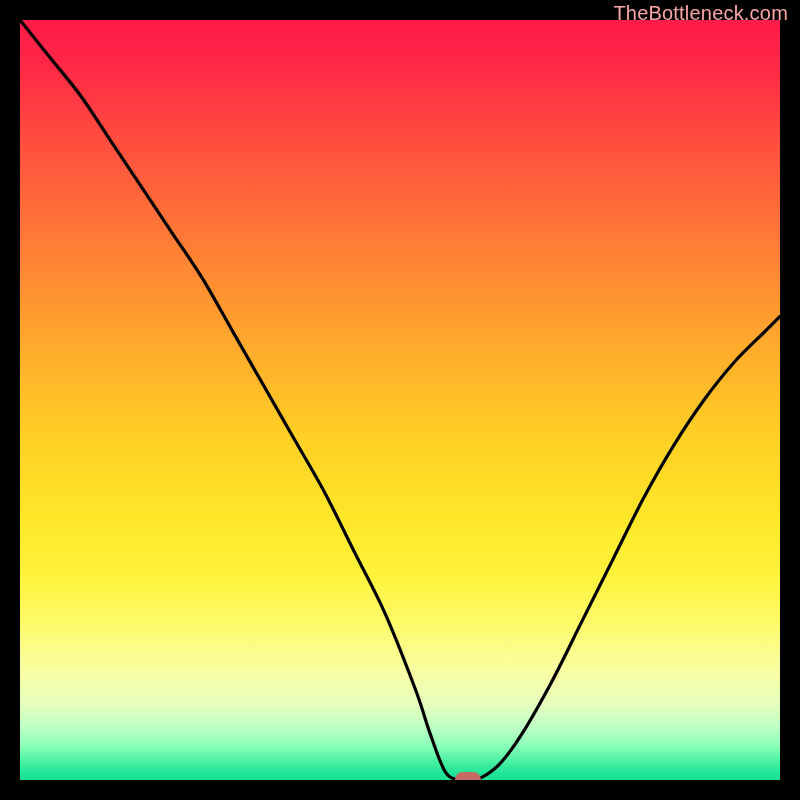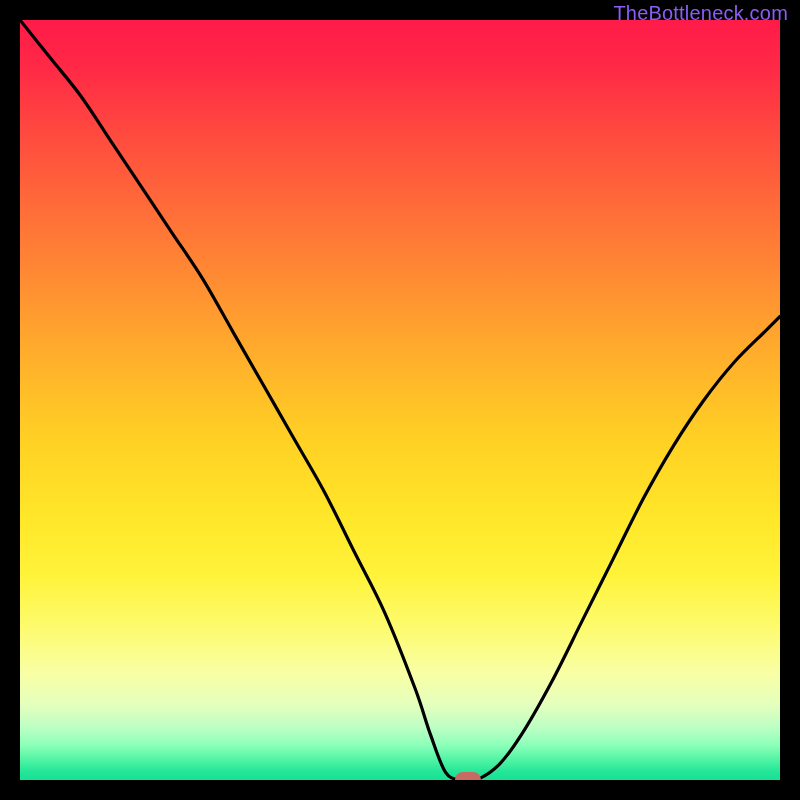--- a/index.html
+++ b/index.html
@@ -14,21 +14,21 @@
   .frame {
     position: relative;
     width: 800px;
     height: 800px;
     background: #000;
   }
   .watermark {
     position: absolute;
     top: 2px;
     right: 12px;
-    color: #8b5cf6;
+    color: #fca5a5;
     font-size: 20px;
     font-weight: 500;
     letter-spacing: 0.2px;
     z-index: 20;
   }
   .plot-area {
     position: absolute;
     left: 20px;
     top: 20px;
     width: 760px;

